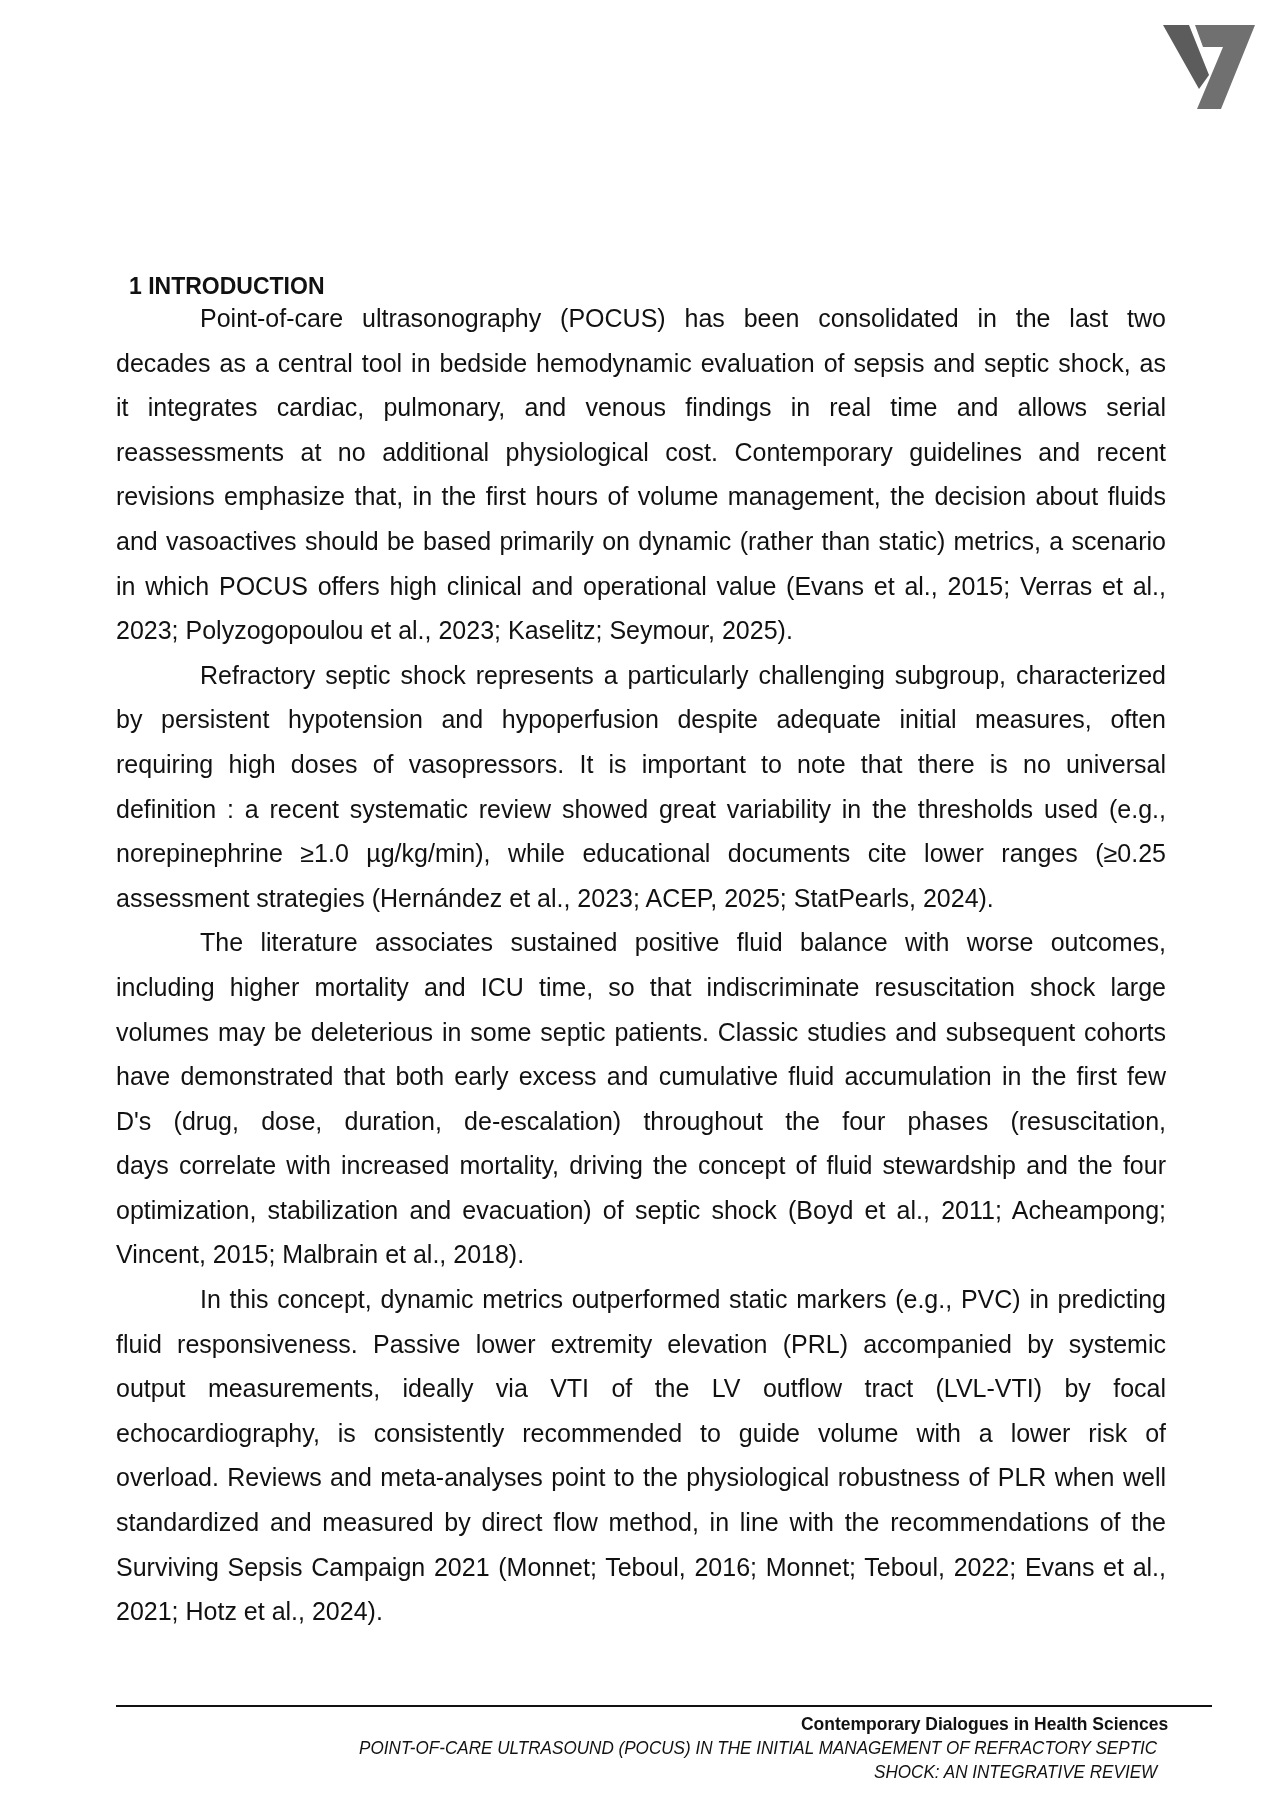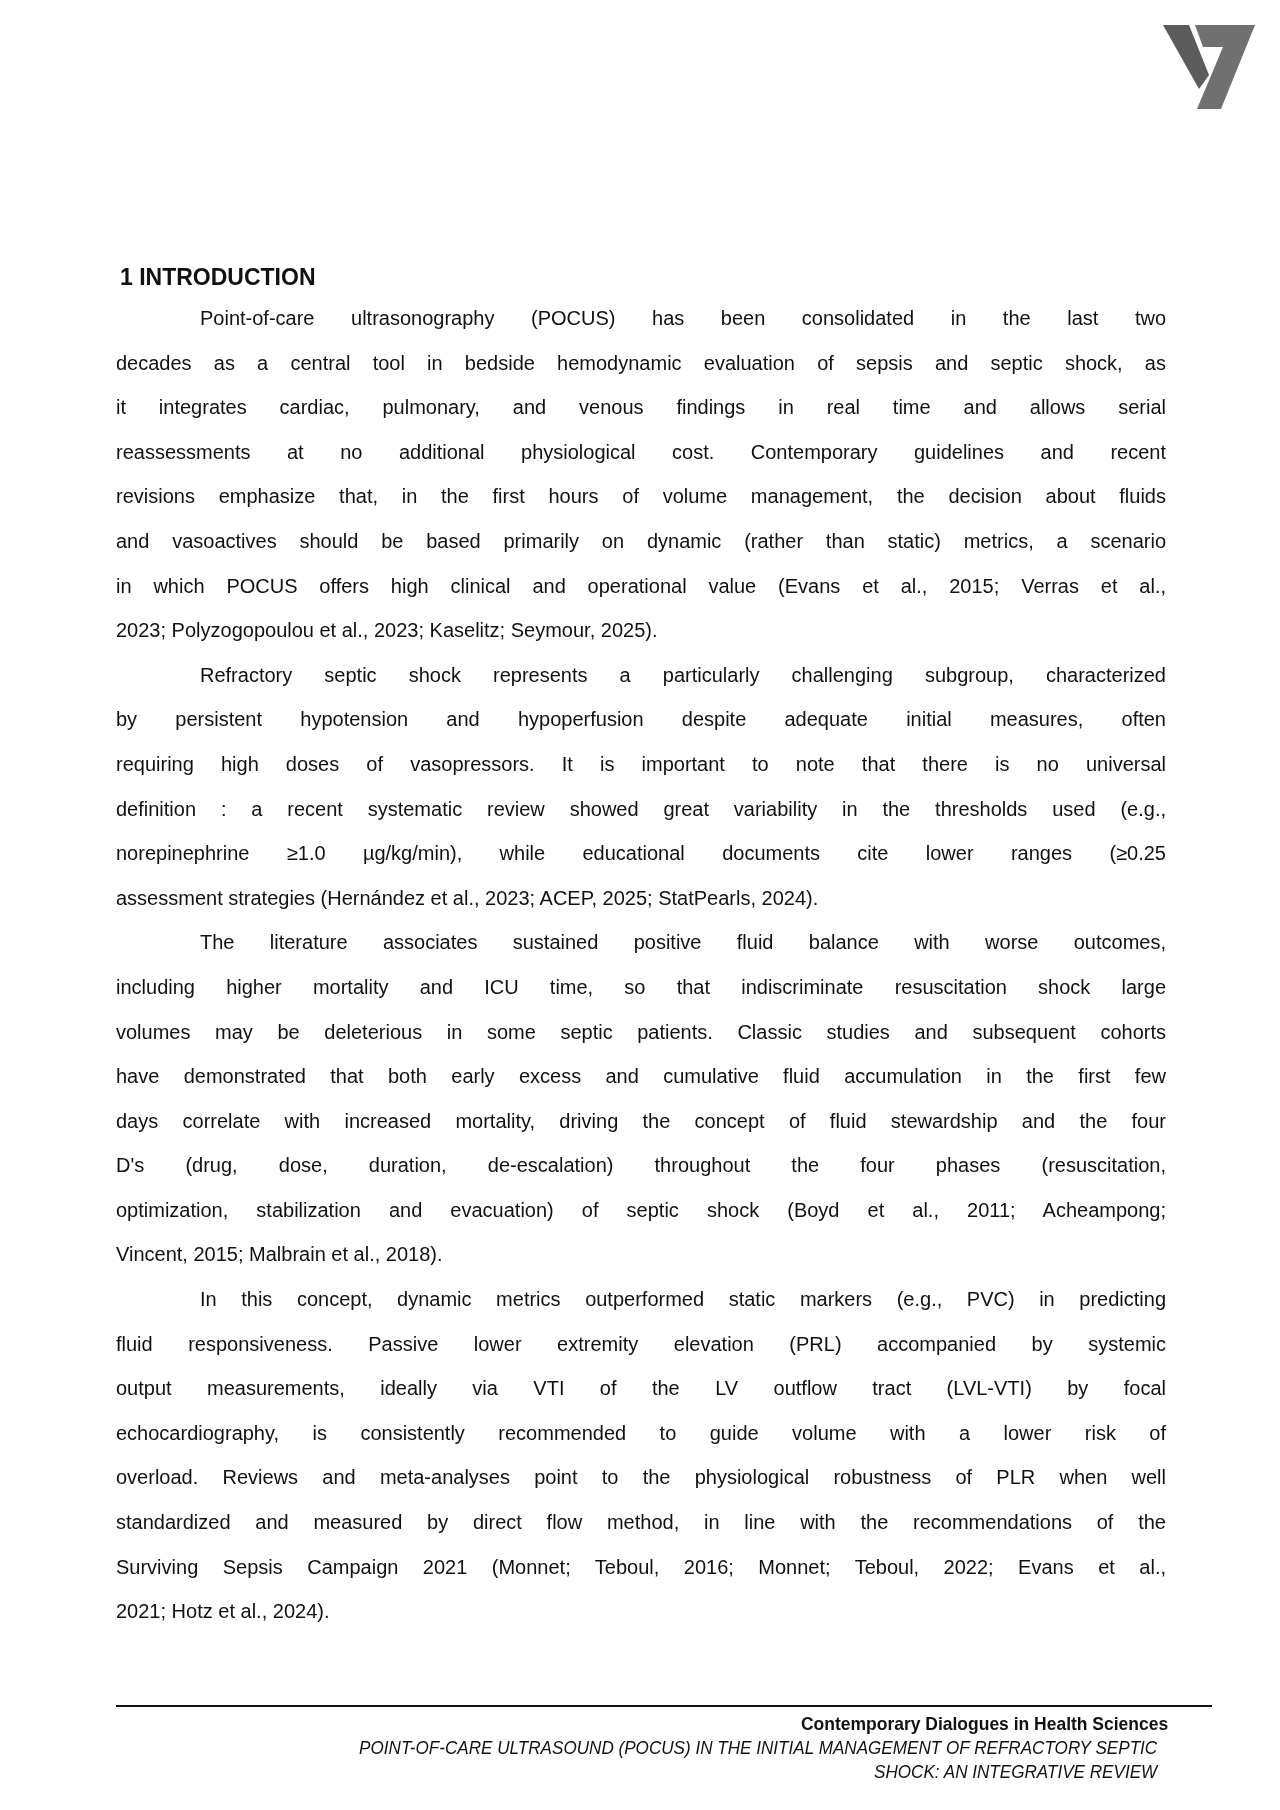--- a/index.html
+++ b/index.html
@@ -1,22 +1,22 @@
 <!DOCTYPE html>
 <html><head>
   <meta charset="utf-8">
   <style>
     html, body { margin: 0; padding: 0; background: #ffffff; }
     body { width: 1280px; height: 1810px; position: relative; overflow: hidden;
            font-family: "Liberation Sans", sans-serif; color: #111111; }
     .logo { position: absolute; left: 1163px; top: 25px; width: 92px; height: 84px; }
     .heading { position: absolute; left: 116px; top: 258px; font-size: 23px; font-weight: bold;
-               line-height: 30px; margin: 4px; }
+               line-height: 30px; margin: 13px; }
     .body-text { position: absolute; left: 116px; top: 296px; width: 1050px; }
-    .line { height: 44.6px; line-height: 44.6px; font-size: 20px; white-space: nowrap;
+    .line { height: 44.6px; line-height: 44.6px; font-size: 25px; white-space: nowrap;
             text-align: justify; text-align-last: justify; }
     .line.last { text-align-last: left; }
     .line.indent { padding-left: 84px; }
     .footer-rule { position: absolute; left: 116px; top: 1705px; width: 1096px; height: 2px; background: #111; }
     .footer { position: absolute; left: 116px; top: 1712px; width: 1096px; text-align: right; }
     .footer .journal { font-weight: bold; font-size: 19px; line-height: 24px; transform: scaleX(0.92); }
     .footer .title { font-style: italic; font-size: 19px; line-height: 24px; transform: scaleX(0.9); }
   </style>
 </head>
 <body>
@@ -50,22 +50,22 @@
     <div class="line">definition   : a recent systematic review showed great variability in the thresholds used (e.g.,</div>
     <div class="line">norepinephrine ≥1.0 µg/kg/min), while educational documents cite lower ranges (≥0.25</div>
     <div class="line last">assessment strategies (Hernández et al., 2023; ACEP, 2025; StatPearls, 2024).</div>
   </div>
 
   <div>
     <div class="line indent">The literature associates sustained positive fluid balance with worse outcomes,</div>
     <div class="line">including higher mortality and ICU time, so that indiscriminate resuscitation shock large</div>
     <div class="line">volumes may be deleterious in some septic patients. Classic studies and subsequent cohorts</div>
     <div class="line">have demonstrated that both early excess and cumulative fluid accumulation in the first few</div>
+    <div class="line">D's (drug, dose, duration, de-escalation) throughout the four phases (resuscitation,</div>
     <div class="line">days correlate with increased mortality, driving the concept of fluid stewardship and the four</div>
-    <div class="line">D's (drug, dose, duration, de-escalation) throughout the four phases (resuscitation,</div>
     <div class="line">optimization, stabilization and evacuation) of septic shock (Boyd et al., 2011; Acheampong;</div>
     <div class="line last">Vincent, 2015; Malbrain et al., 2018).</div>
   </div>
 
   <div>
     <div class="line indent">In this concept, dynamic metrics outperformed static  markers (e.g., PVC) in predicting</div>
     <div class="line">fluid responsiveness. Passive lower extremity elevation (PRL) accompanied by systemic</div>
     <div class="line">output measurements, ideally via VTI of the LV outflow tract (LVL-VTI) by focal</div>
     <div class="line">echocardiography, is consistently recommended to guide volume with a lower risk of</div>
     <div class="line">overload. Reviews and meta-analyses point to the physiological robustness of PLR when well</div>

